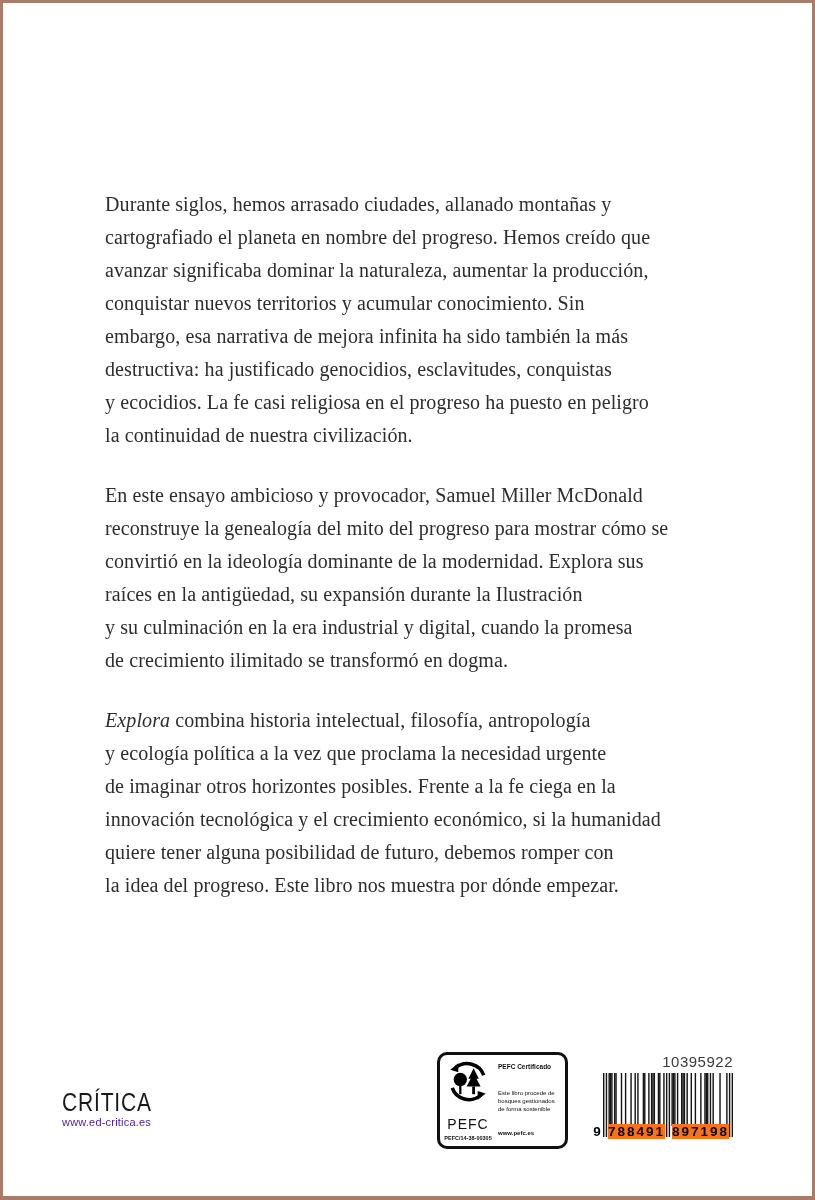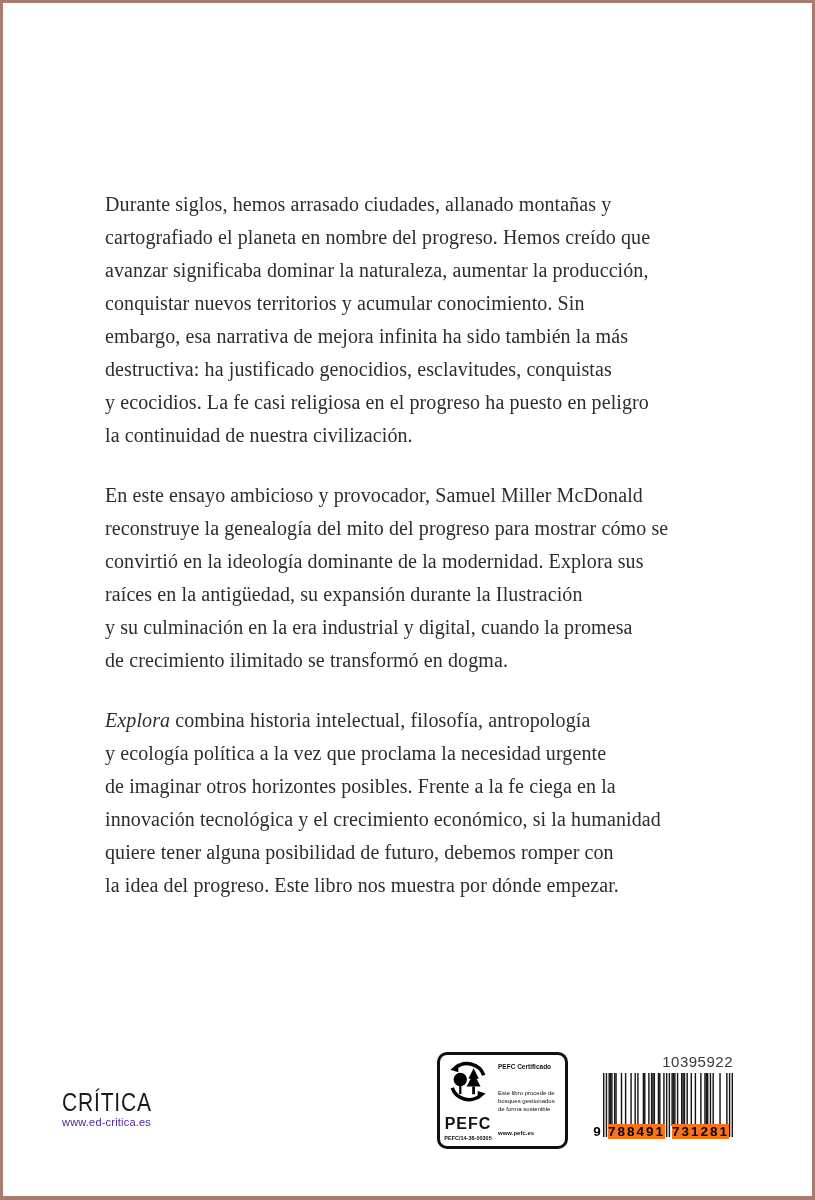--- a/index.html
+++ b/index.html
@@ -27,21 +27,21 @@
   }
   .publisher-url{font-size:11px;line-height:15px;color:#4c1d95;letter-spacing:0.2px;}
   
   .pefc-box{
     position:absolute;left:437px;top:1052px;width:131px;height:97px;
     border:3px solid #101010;border-radius:10px;box-sizing:border-box;
     background:#fff;display:flex;font-family:"Liberation Sans", sans-serif;color:#111;
   }
   .pefc-left{width:56px;display:flex;flex-direction:column;align-items:center;padding-top:6px;}
   .pefc-logo{width:42px;height:44px;}
-  .pefc-wordmark{font-size:16px;font-weight:bold;letter-spacing:1px;line-height:14px;margin-top:12px;}
+  .pefc-wordmark{font-size:14px;font-weight:normal;letter-spacing:1px;line-height:14px;margin-top:12px;}
   .pefc-code{font-size:5.5px;line-height:7px;margin-top:4px;white-space:nowrap;font-weight:bold;}
   .pefc-right{
     flex:1;display:flex;flex-direction:column;justify-content:space-between;
     padding:8px 4px 9px 2px;
   }
   .pefc-title{font-size:6.5px;font-weight:bold;line-height:8px;}
   .pefc-desc{font-size:6px;line-height:8px;white-space:pre-line;}
   .pefc-url{font-size:6px;font-weight:bold;line-height:7px;}
   
   .barcode-area{position:absolute;left:593px;top:1054px;width:150px;font-family:"Liberation Sans", sans-serif;}
@@ -165,15 +165,15 @@
         <rect x="104.00" y="0" width="1.42" height="53" fill="#161616"></rect>
         <rect x="106.74" y="0" width="1.42" height="53" fill="#161616"></rect>
         <rect x="109.47" y="0" width="1.42" height="53" fill="#161616"></rect>
         <rect x="116.32" y="0" width="1.42" height="53" fill="#161616"></rect>
         <rect x="123.16" y="0" width="1.42" height="53" fill="#161616"></rect>
         <rect x="125.89" y="0" width="1.42" height="64" fill="#161616"></rect>
         <rect x="128.63" y="0" width="1.42" height="64" fill="#161616"></rect>
       </svg>
     <span class="ean-digit ean-first">9</span>
     <span class="ean-digit ean-left-group">788491</span>
-    <span class="ean-digit ean-right-group">731281</span>
+    <span class="ean-digit ean-right-group">897198</span>
   </div>
 </div>
 
 </body></html>

